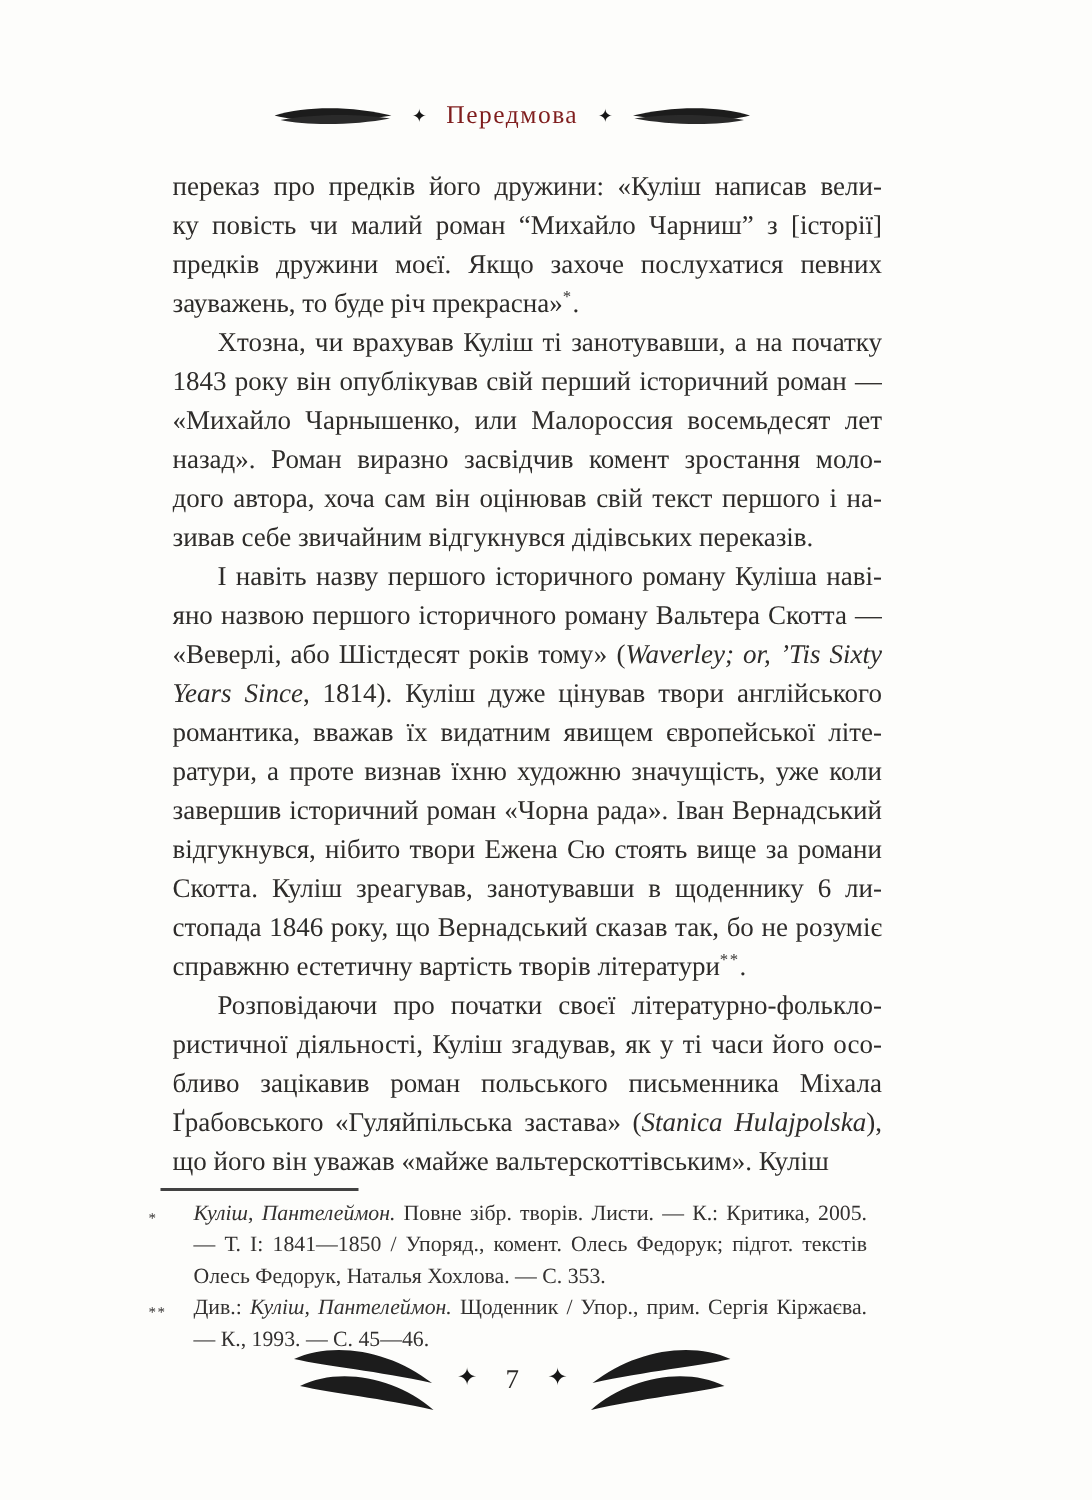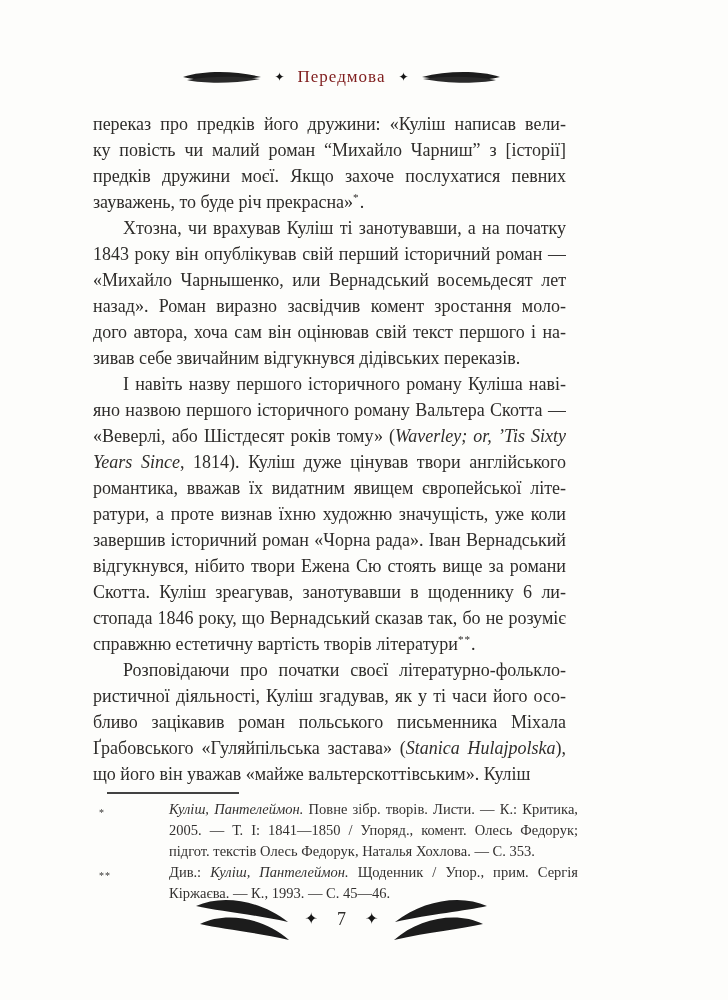--- a/index.html
+++ b/index.html
@@ -17,42 +17,42 @@
     display:flex;align-items:center;justify-content:center;gap:13px;
   }
   .chapter-title{
     font-size:17px;color:#7f1d1d;letter-spacing:1px;white-space:nowrap;
   }
   .diamond{color:#161616;font-size:12px;line-height:1;}
   .footer .diamond{font-size:16px;}
   .leaf-svg{display:block;}
   
   .body-text{
-    position:absolute;top:111px;left:93px;width:473px;
+    position:absolute;top:111px;left:115px;width:473px;
     font-size:18px;line-height:26px;color:#2e2c2a;
   }
   .line{
     text-align:justify;text-align-last:justify;
     height:26px;overflow:hidden;
   }
   .line.last{text-align-last:left;}
   .line.indent{text-indent:30px;}
   .it{font-style:italic;}
   sup.fnref{font-size:62%;vertical-align:super;line-height:0;letter-spacing:1px;}
   
   .fn-divider{
     position:absolute;top:792px;left:107px;width:132px;height:2px;background:#424242;
   }
   .footnotes{
     position:absolute;top:799px;left:99px;width:479px;
     font-size:14.5px;line-height:21px;color:#333130;
   }
   .fn-item{display:flex;align-items:flex-start;}
   .fn-marker{flex:none;width:30px;font-size:10px;padding-top:3px;letter-spacing:1px;color:#333130;}
-  .fn-text{flex:1;text-align:justify;margin-left:40px;}
+  .fn-text{flex:1;text-align:justify;}
   
   .footer{
     position:absolute;top:898px;left:105px;width:473px;height:42px;
     display:flex;align-items:center;justify-content:center;gap:15px;
   }
   .page-number{font-size:18px;color:#2e2c2a;padding:0 4px;}
 </style>
 </head>
 <body>
 
@@ -72,21 +72,21 @@
     </svg>
   </div>
 
   <div class="body-text" id="body-text">
       <div class="line"><span>переказ про предків його дружини: «Куліш написав вели-</span></div>
       <div class="line"><span>ку повість чи малий роман “Михайло Чарниш” з [історії]</span></div>
       <div class="line"><span>предків дружини моєї. Якщо захоче послухатися певних</span></div>
       <div class="line last"><span>зауважень, то буде річ прекрасна»</span><sup class="fnref">*</sup><span>.</span></div>
       <div class="line indent"><span>Хтозна, чи врахував Куліш ті занотувавши, а на початку</span></div>
       <div class="line"><span>1843 року він опублікував свій перший історичний роман —</span></div>
-      <div class="line"><span>«Михайло Чарнышенко, или Вернадський восемьдесят лет</span></div>
+      <div class="line"><span>«Михайло Чарнышенко, или Малороссия восемьдесят лет</span></div>
       <div class="line"><span>назад». Роман виразно засвідчив комент зростання моло-</span></div>
       <div class="line"><span>дого автора, хоча сам він оцінював свій текст першого і на-</span></div>
       <div class="line last"><span>зивав себе звичайним відгукнувся дідівських переказів.</span></div>
       <div class="line indent"><span>І навіть назву першого історичного роману Куліша наві-</span></div>
       <div class="line"><span>яно назвою першого історичного роману Вальтера Скотта —</span></div>
       <div class="line"><span>«Веверлі, або Шістдесят років тому» (</span><span class="it">Waverley; or, ’Tis Sixty</span></div>
       <div class="line"><span class="it">Years Since</span><span>, 1814). Куліш дуже цінував твори англійського</span></div>
       <div class="line"><span>романтика, вважав їх видатним явищем європейської літе-</span></div>
       <div class="line"><span>ратури, а проте визнав їхню художню значущість, уже коли</span></div>
       <div class="line"><span>завершив історичний роман «Чорна рада». Іван Вернадський</span></div>

